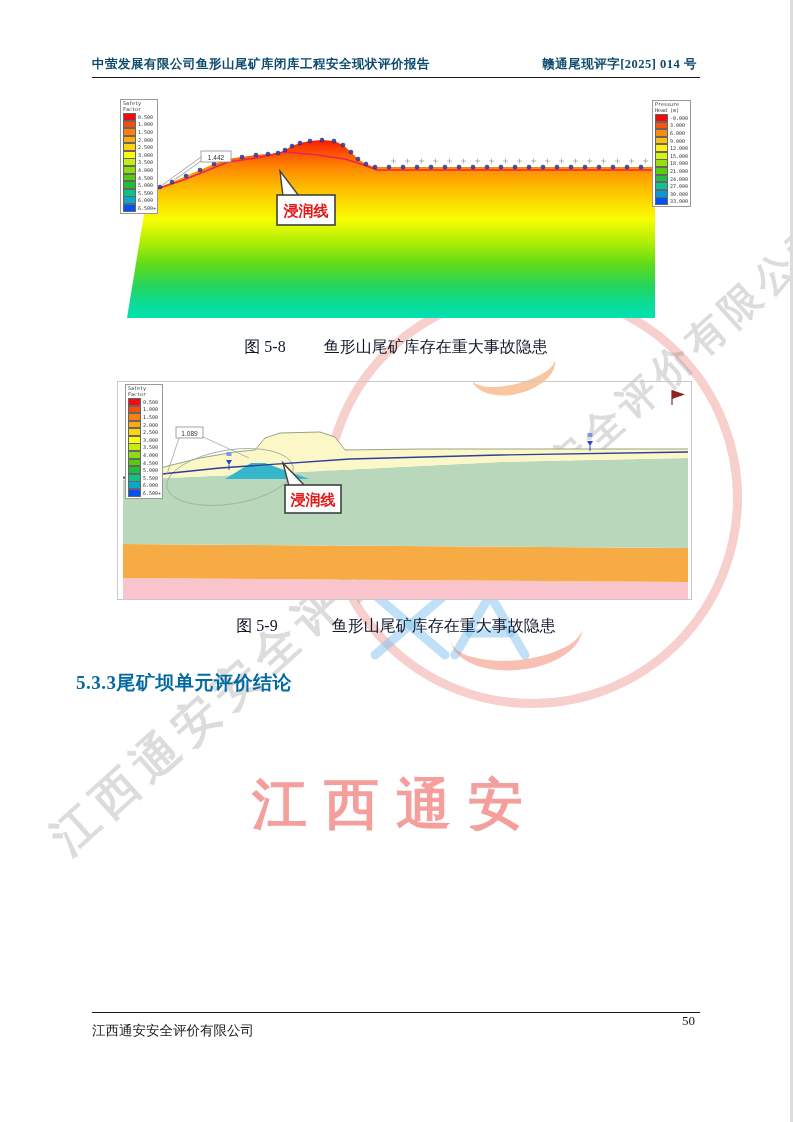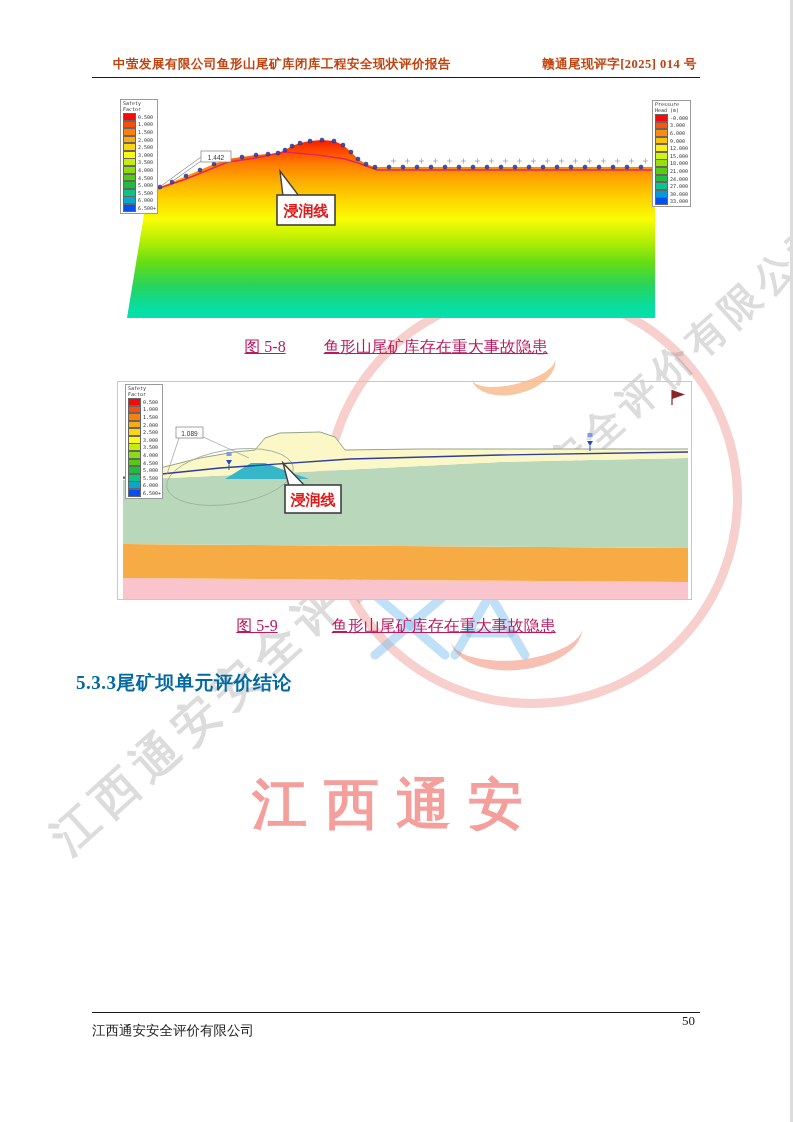--- a/index.html
+++ b/index.html
@@ -1,27 +1,27 @@
 <!DOCTYPE html>
 <html><head>
 <meta charset="utf-8">
 <style>
   html,body{margin:0;padding:0;background:#f2f2f2;}
   #page{position:relative;width:793px;height:1122px;background:#ffffff;margin:0 auto;
         font-family:"Liberation Serif","DejaVu Serif",serif;overflow:hidden;
         border-right:3px solid #dcdcdc;box-sizing:border-box;}
   .abs{position:absolute;}
   
-  .hdr{top:56px;font-size:12.5px;font-weight:bold;color:#c2410c;letter-spacing:.5px;white-space:nowrap;margin-left:21px;}
+  .hdr{top:56px;font-size:12.5px;font-weight:bold;color:#0c4a6e;letter-spacing:.5px;white-space:nowrap;}
   .rule{height:0;border-top:1.6px solid #1a1a1a;}
   .footer-co{font-size:13.5px;color:#1a1a1a;}
   .pageno{font-size:13px;color:#1a1a1a;}
   
   .caption{left:92px;width:608px;display:flex;justify-content:center;align-items:center;
-           font-size:16px;color:#be185d;white-space:nowrap;text-decoration:underline;}
+           font-size:16px;color:#0f172a;white-space:nowrap;}
   .heading{left:76px;font-size:19px;font-weight:bold;color:#0369a1;letter-spacing:.5px;}
   .bodytext{left:92px;width:618px;font-size:19px;line-height:41.4px;color:#141414;
             text-align:justify;text-indent:42px;letter-spacing:.8px;}
   
   .legend{background:#fff;border:1px solid #9a9a9a;padding:1px 2px;box-sizing:border-box;z-index:3;}
   .lg-title{font-family:"DejaVu Sans Mono",monospace;font-size:5px;line-height:5.5px;color:#333;
             white-space:normal;margin-bottom:1px;}
   .lg-row{display:flex;align-items:center;height:7.6px;}
   .lg-sw{display:inline-block;width:11px;height:5.8px;border:.3px solid #666;margin-right:2px;flex:none;}
   .lg-lb{font-family:"DejaVu Sans Mono",monospace;font-size:5px;color:#333;white-space:nowrap;}

